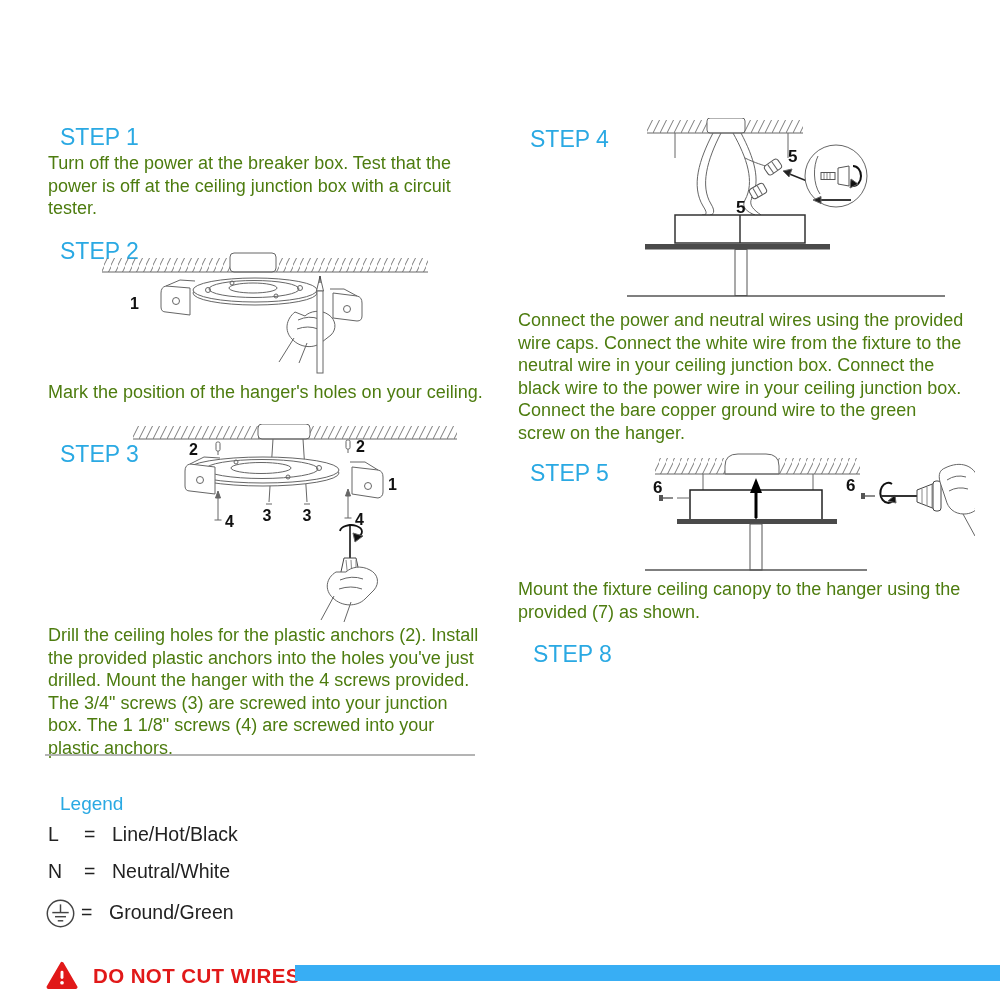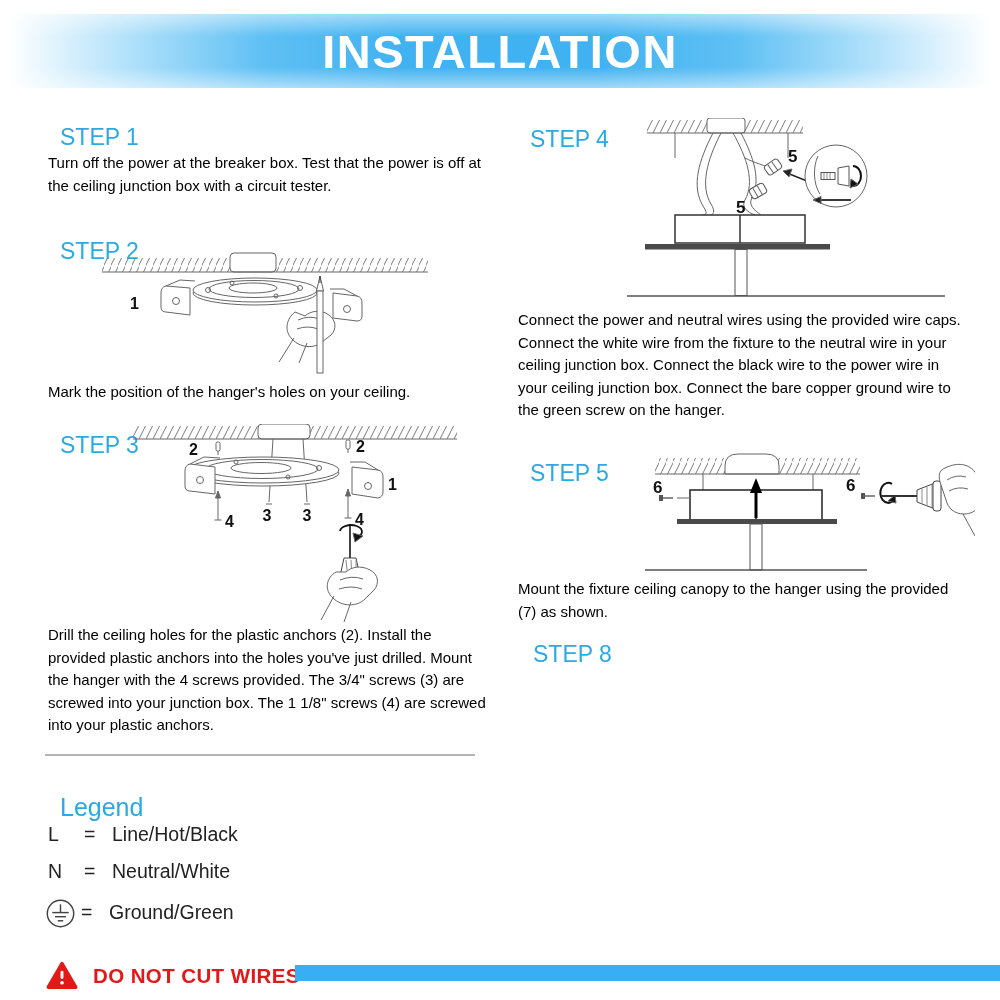--- a/index.html
+++ b/index.html
@@ -8,63 +8,60 @@
 
   
   .banner{position:absolute;top:14px;left:8px;right:8px;height:74px;
     display:flex;align-items:center;justify-content:center;
     background:
       linear-gradient(180deg,rgba(255,255,255,.50) 0%,rgba(255,255,255,0) 30%,rgba(255,255,255,0) 72%,rgba(255,255,255,.50) 100%),
       linear-gradient(90deg,#ffffff 0%,#b9e4fb 11%,#5fc0f4 26%,#41b2f1 40%,#41b2f1 60%,#5fc0f4 74%,#b9e4fb 89%,#ffffff 100%);}
   .banner h1{margin:0;color:#fff;font-size:47px;font-weight:700;letter-spacing:1.5px;}
 
   .h{position:absolute;margin:12px;color:#2aa9e3;font-size:23px;font-weight:400;white-space:nowrap;}
-  .p{position:absolute;margin:0;font-size:15px;line-height:22.5px;color:#000000;}
+  .p{position:absolute;margin:0;font-size:18px;line-height:22.5px;color:#4d7c0f;}
   .diag{position:absolute;}
   .diag text{font-family:"Liberation Sans",sans-serif;}
 
   #h-step1{top:112px;left:48px}   #t-step1{top:152px;left:48px;width:436px}
   #h-step2{top:226px;left:48px}
   #d-step2{top:250px;left:48px;width:430px;height:130px}
   #t-step2{top:381px;left:48px;width:440px}
-  #h-step3{top:420px;left:48px}
+  #h-step3{top:429px;left:48px}
   #d-step3{top:424px;left:48px;width:432px;height:200px}
   #t-step3{top:624px;left:48px;width:438px}
   .divider{position:absolute;top:754px;left:45px;width:430px;height:2px;background:#b4b4b4;}
 
   #h-step4{top:114px;left:518px}
   #d-step4{top:118px;left:555px;width:440px;height:190px}
   #t-step4{top:309px;left:518px;width:446px}
   #h-step5{top:448px;left:518px}
   #d-step5{top:446px;left:645px;width:330px;height:135px}
   #t-step5{top:578px;left:518px;width:446px}
   #h-step6{top:629px;left:521px}
   #t-step6{top:658px;left:521px;width:440px}
 
   
-  #legend-title{top:781px;left:48px;font-size:25px;}
+  #legend-title{top:781px;left:48px;font-size:19px;}
   .lg-row{position:absolute;left:48px;display:flex;align-items:center;font-size:19.5px;color:#222;}
   #lg-1{top:823px} #lg-2{top:860px} #lg-3{top:896px;left:45px}
   .lg-sym{width:36px;display:inline-block;}
   .lg-eq{width:28px;display:inline-block;}
   .lg-sym svg{display:block;margin-top:2px;}
 
   
   .warning{position:absolute;top:961px;left:46px;display:flex;align-items:center;gap:15px;}
   .warning .wtext{font-size:20.5px;font-weight:700;color:#e11919;letter-spacing:.4px;white-space:nowrap;}
   .bar{position:absolute;top:965px;left:295px;right:0;height:16px;background:#38aef4;}
 </style>
 </head>
 <body>
 
 <div class="page">
 
-  <header class="banner">
-    <h1>INSTALLATION</h1>
-  </header>
 
   <h2 class="h" id="h-step1">STEP 1</h2>
   <p class="p" id="t-step1">Turn off the power at the breaker box.  Test that the power is off at the ceiling junction box with a circuit tester.</p>
 
   <h2 class="h" id="h-step2">STEP 2</h2>
   <svg class="diag" id="d-step2" viewBox="0 0 430 130">
     <defs>
       <pattern id="hch2" width="7" height="16" patternUnits="userSpaceOnUse">
         <path d="M-1,17 L8,-1" stroke="#7a7a7a" stroke-width="1" fill="none"></path>
       </pattern>

